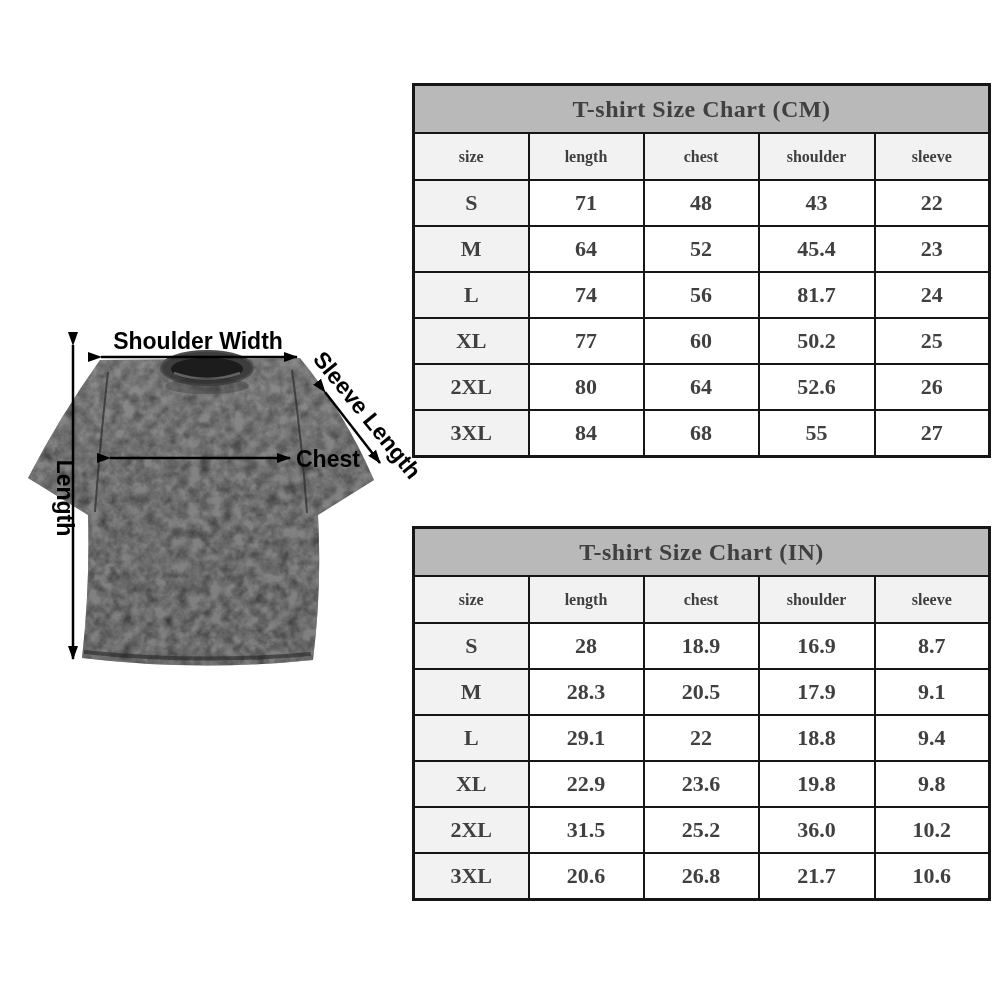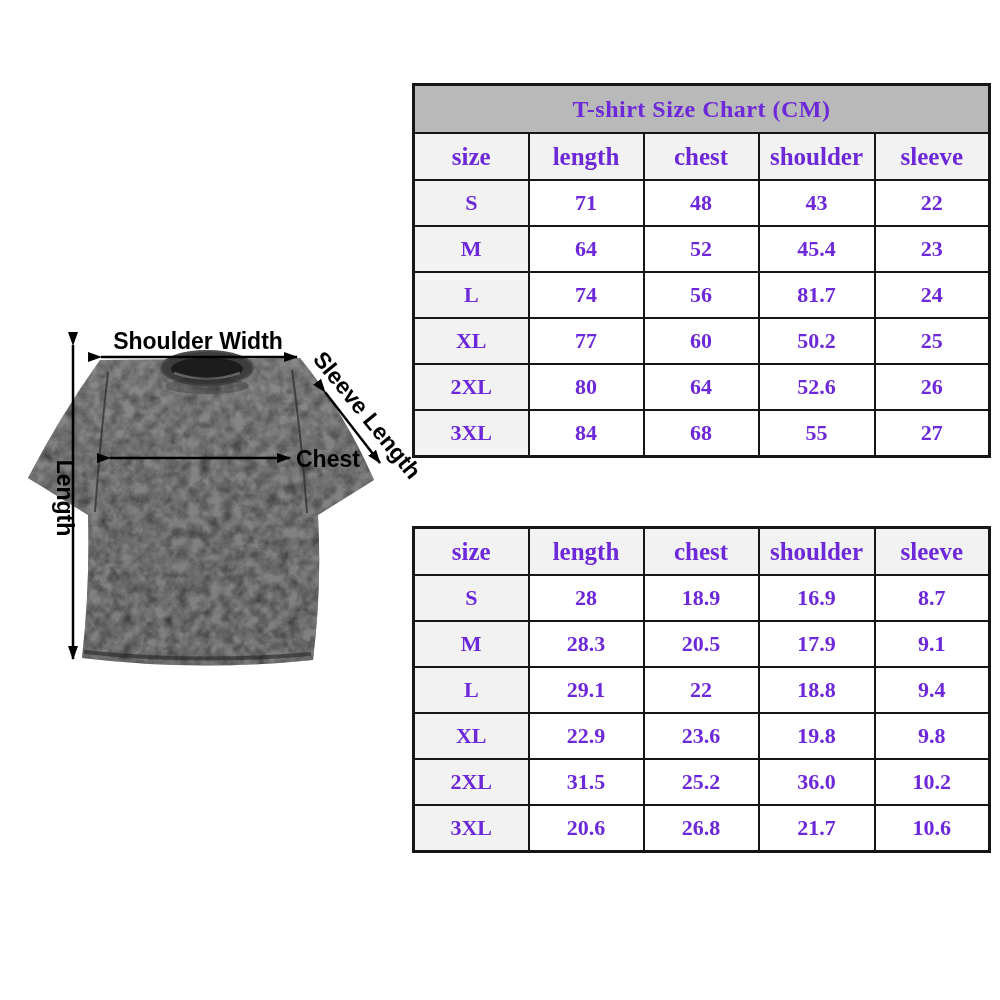--- a/index.html
+++ b/index.html
@@ -25,39 +25,39 @@
   #table-cm { top: 83px; }
   #table-in { top: 526px; }
 
   table.size-table {
     border-collapse: collapse;
     table-layout: fixed;
     width: 576px;
     border: 3px solid #161616;
     font-family: "Liberation Serif", serif;
     font-weight: bold;
-    color: #6d28d9;
+    color: #404040;
   }
   table.size-table th,
   table.size-table td {
     border: 2px solid #161616;
     text-align: center;
     vertical-align: middle;
     padding: 0;
     overflow: hidden;
   }
   tr.title-row th {
     background: #b9b9b9;
     font-size: 24px;
     height: 46px;
     letter-spacing: 0.5px;
   }
   tr.header-row th {
     background: #f2f2f2;
-    font-size: 25px;
+    font-size: 16px;
     height: 45px;
   }
   tbody td {
     background: #ffffff;
     font-size: 22px;
     height: 44px;
   }
   tbody td.size-col {
     background: #f2f2f2;
   }
@@ -196,20 +196,23 @@
   <div class="table-wrap" id="table-in">
     <table class="size-table">
       <colgroup>
           <col style="width:115px">
           <col style="width:115px">
           <col style="width:115px">
           <col style="width:116px">
           <col style="width:115px">
         </colgroup>
       <thead>
+        <tr class="title-row">
+          <th colspan="5">T-shirt Size Chart (IN)</th>
+        </tr>
         <tr class="header-row">
           <th>size</th>
           <th>length</th>
           <th>chest</th>
           <th>shoulder</th>
           <th>sleeve</th>
         </tr>
       </thead>
       <tbody>
         <tr>

